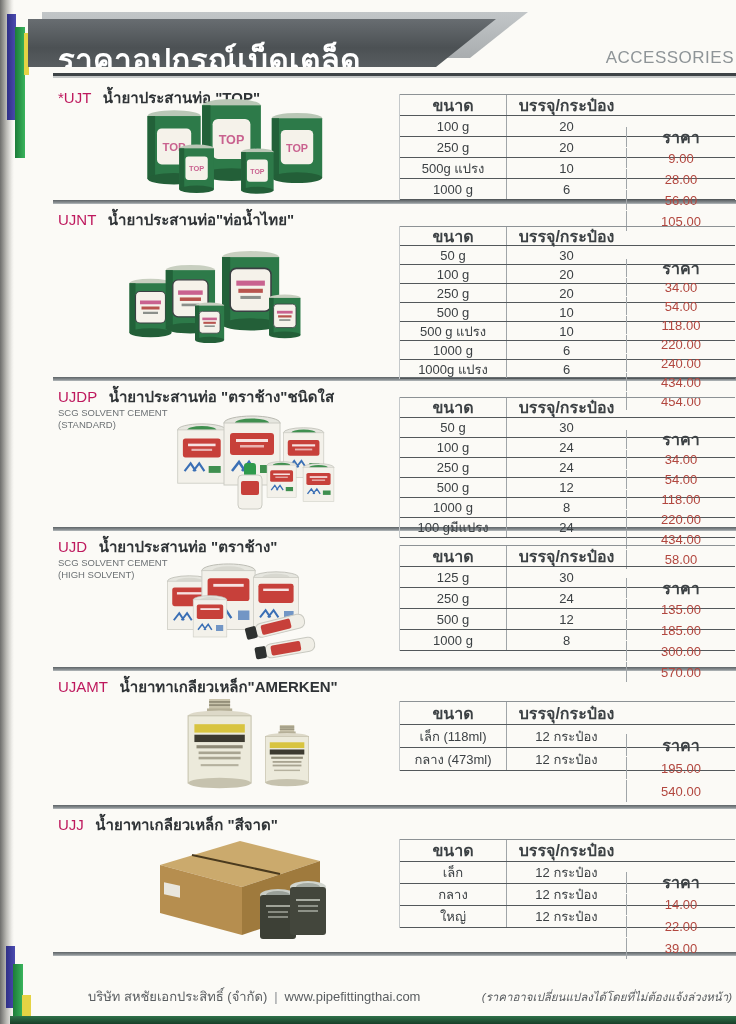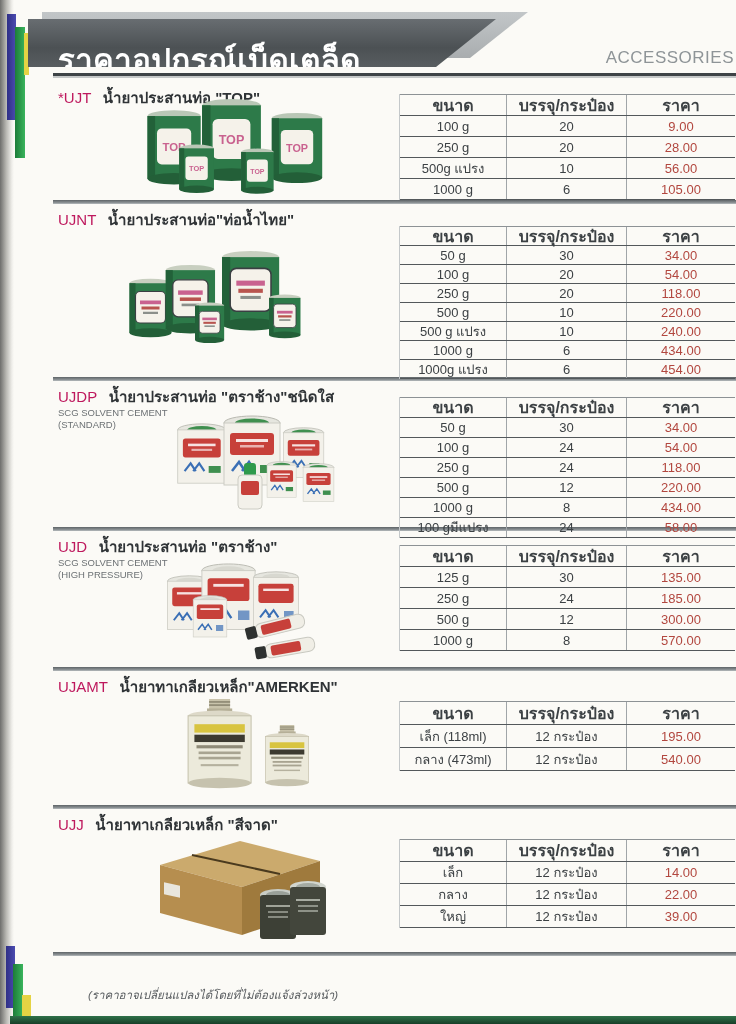--- a/index.html
+++ b/index.html
@@ -47,21 +47,21 @@
   .divider{height:4px;width:683px;margin-left:-5px;
     background:linear-gradient(#5e6467,#8e9497 70%,#b9bec0);}
   
   .ptable{position:absolute;right:1px;width:335px;border-left:1px solid #c4c8ca;}
   .tr{display:flex;height:var(--rh,20px);border-bottom:1px solid #53585b;}
   .tr.head{font-weight:bold;border-top:1px solid #8d9295;}
   .td{height:100%;display:flex;align-items:center;justify-content:center;
     font-size:13px;color:#3c4144;}
   .td.c0{width:106px;}
   .td.c1{width:119px;}
-  .td.c2{flex:1;}
+  .td.c2{flex:1;margin-top:32px;}
   .td + .td{border-left:1px solid #a0a5a8;}
   .tr.head .td{font-size:16px;}
   .price{color:#b2473f;text-align:center;}
   
   .footer{position:absolute;left:88px;right:4px;top:986px;display:flex;
     justify-content:space-between;align-items:baseline;}
   .f-left{font-size:13px;color:#595d60;}
   .f-sep{margin:0 7px;color:#8a8f92;}
   .f-note{font-size:11.5px;font-style:italic;color:#595d60;}
 </style>
@@ -282,21 +282,21 @@
       </div>
   </section>
   <div class="divider"></div>
 
   <section class="sec" style="height:136px">
     <div class="sec-head">
       <span class="code">UJD</span>
       <span class="pname">น้ำยาประสานท่อ "ตราช้าง"</span>
     </div>
     <div class="sub">SCG SOLVENT CEMENT</div>
-    <div class="sub">(HIGH PRESSURE)</div>
+    <div class="sub">(HIGH SOLVENT)</div>
     <div class="photo" style="left:90px;top:22px">
       <svg width="190" height="108" viewBox="0 0 190 108">
         <defs>
           <g id="wcanD">
             <ellipse cx="30" cy="8" rx="28" ry="7" fill="#e6e6df" stroke="#b9b9b1" stroke-width="1"></ellipse>
             <ellipse cx="30" cy="8" rx="17" ry="4.5" fill="#d8d8d0"></ellipse>
             <rect x="2" y="8" width="56" height="62" fill="#f3f1ea" stroke="#ccccc4" stroke-width="1"></rect>
             <rect x="8" y="16" width="44" height="24" rx="3" fill="#c7403a"></rect>
             <rect x="14" y="22" width="32" height="3" fill="#fff" opacity=".85"></rect>
             <path d="M10 58 l7 -9 l6 9 M20 58 l7 -9 l6 9" stroke="#3a6fb5" stroke-width="2.5" fill="none"></path>
@@ -445,16 +445,19 @@
           <div class="td c1">12 กระป๋อง</div>
           <div class="td c2 price">39.00</div>
         </div>
       </div>
   </section>
   <div class="divider"></div>
 
 </div>
 
 <div class="footer">
+  <div class="f-left">
+    <span>บริษัท สหชัยเอกประสิทธิ์ (จำกัด)</span><span class="f-sep">|</span><span>www.pipefittingthai.com</span>
+  </div>
   <div class="f-note">(ราคาอาจเปลี่ยนแปลงได้โดยที่ไม่ต้องแจ้งล่วงหน้า)</div>
 </div>
 
 <div class="bottom-bar"></div>
 
 </body></html>

